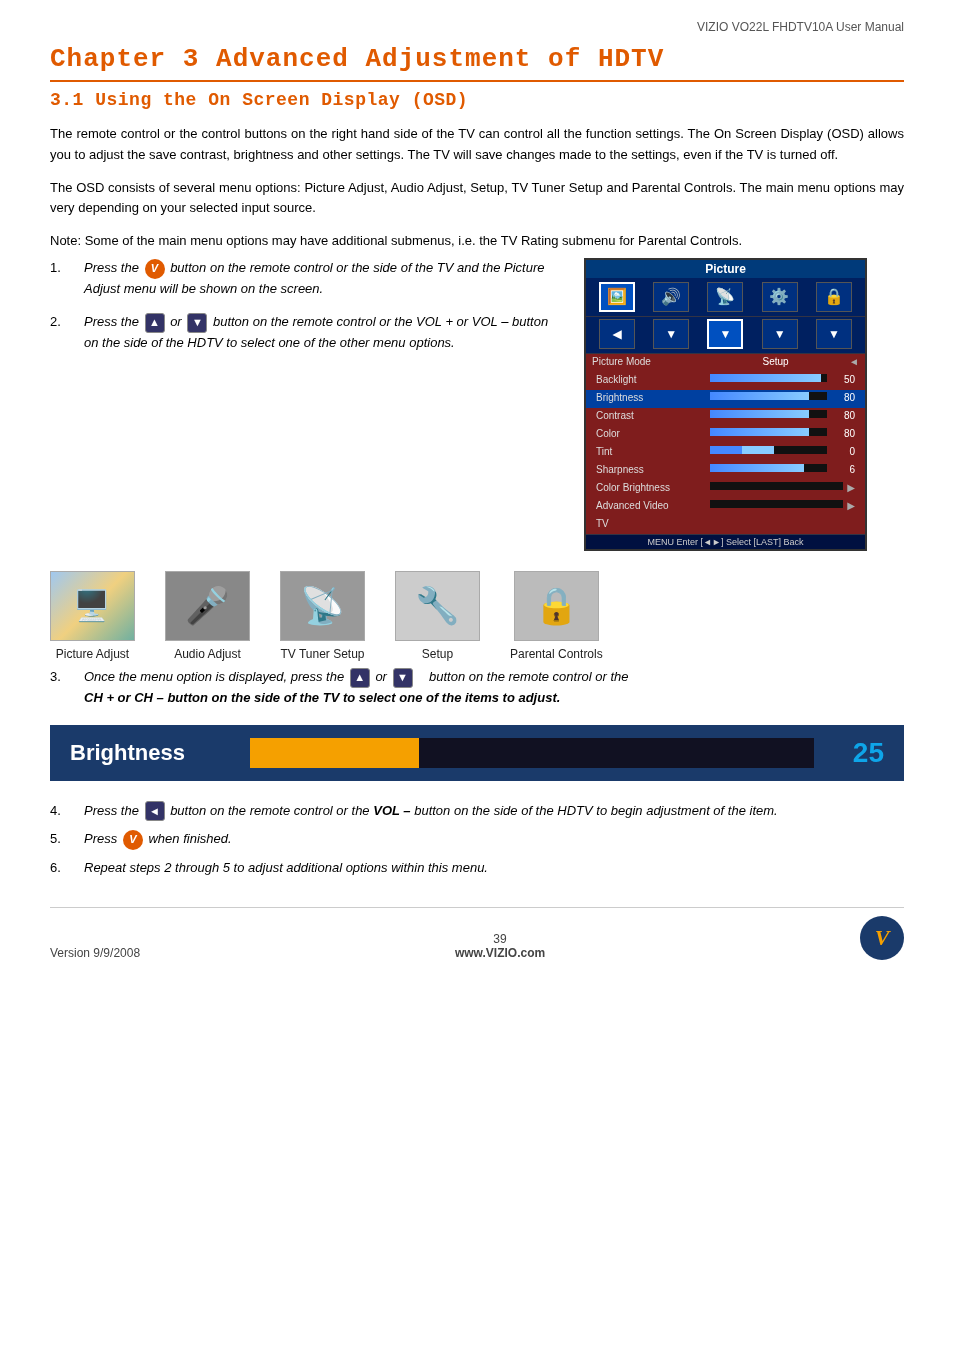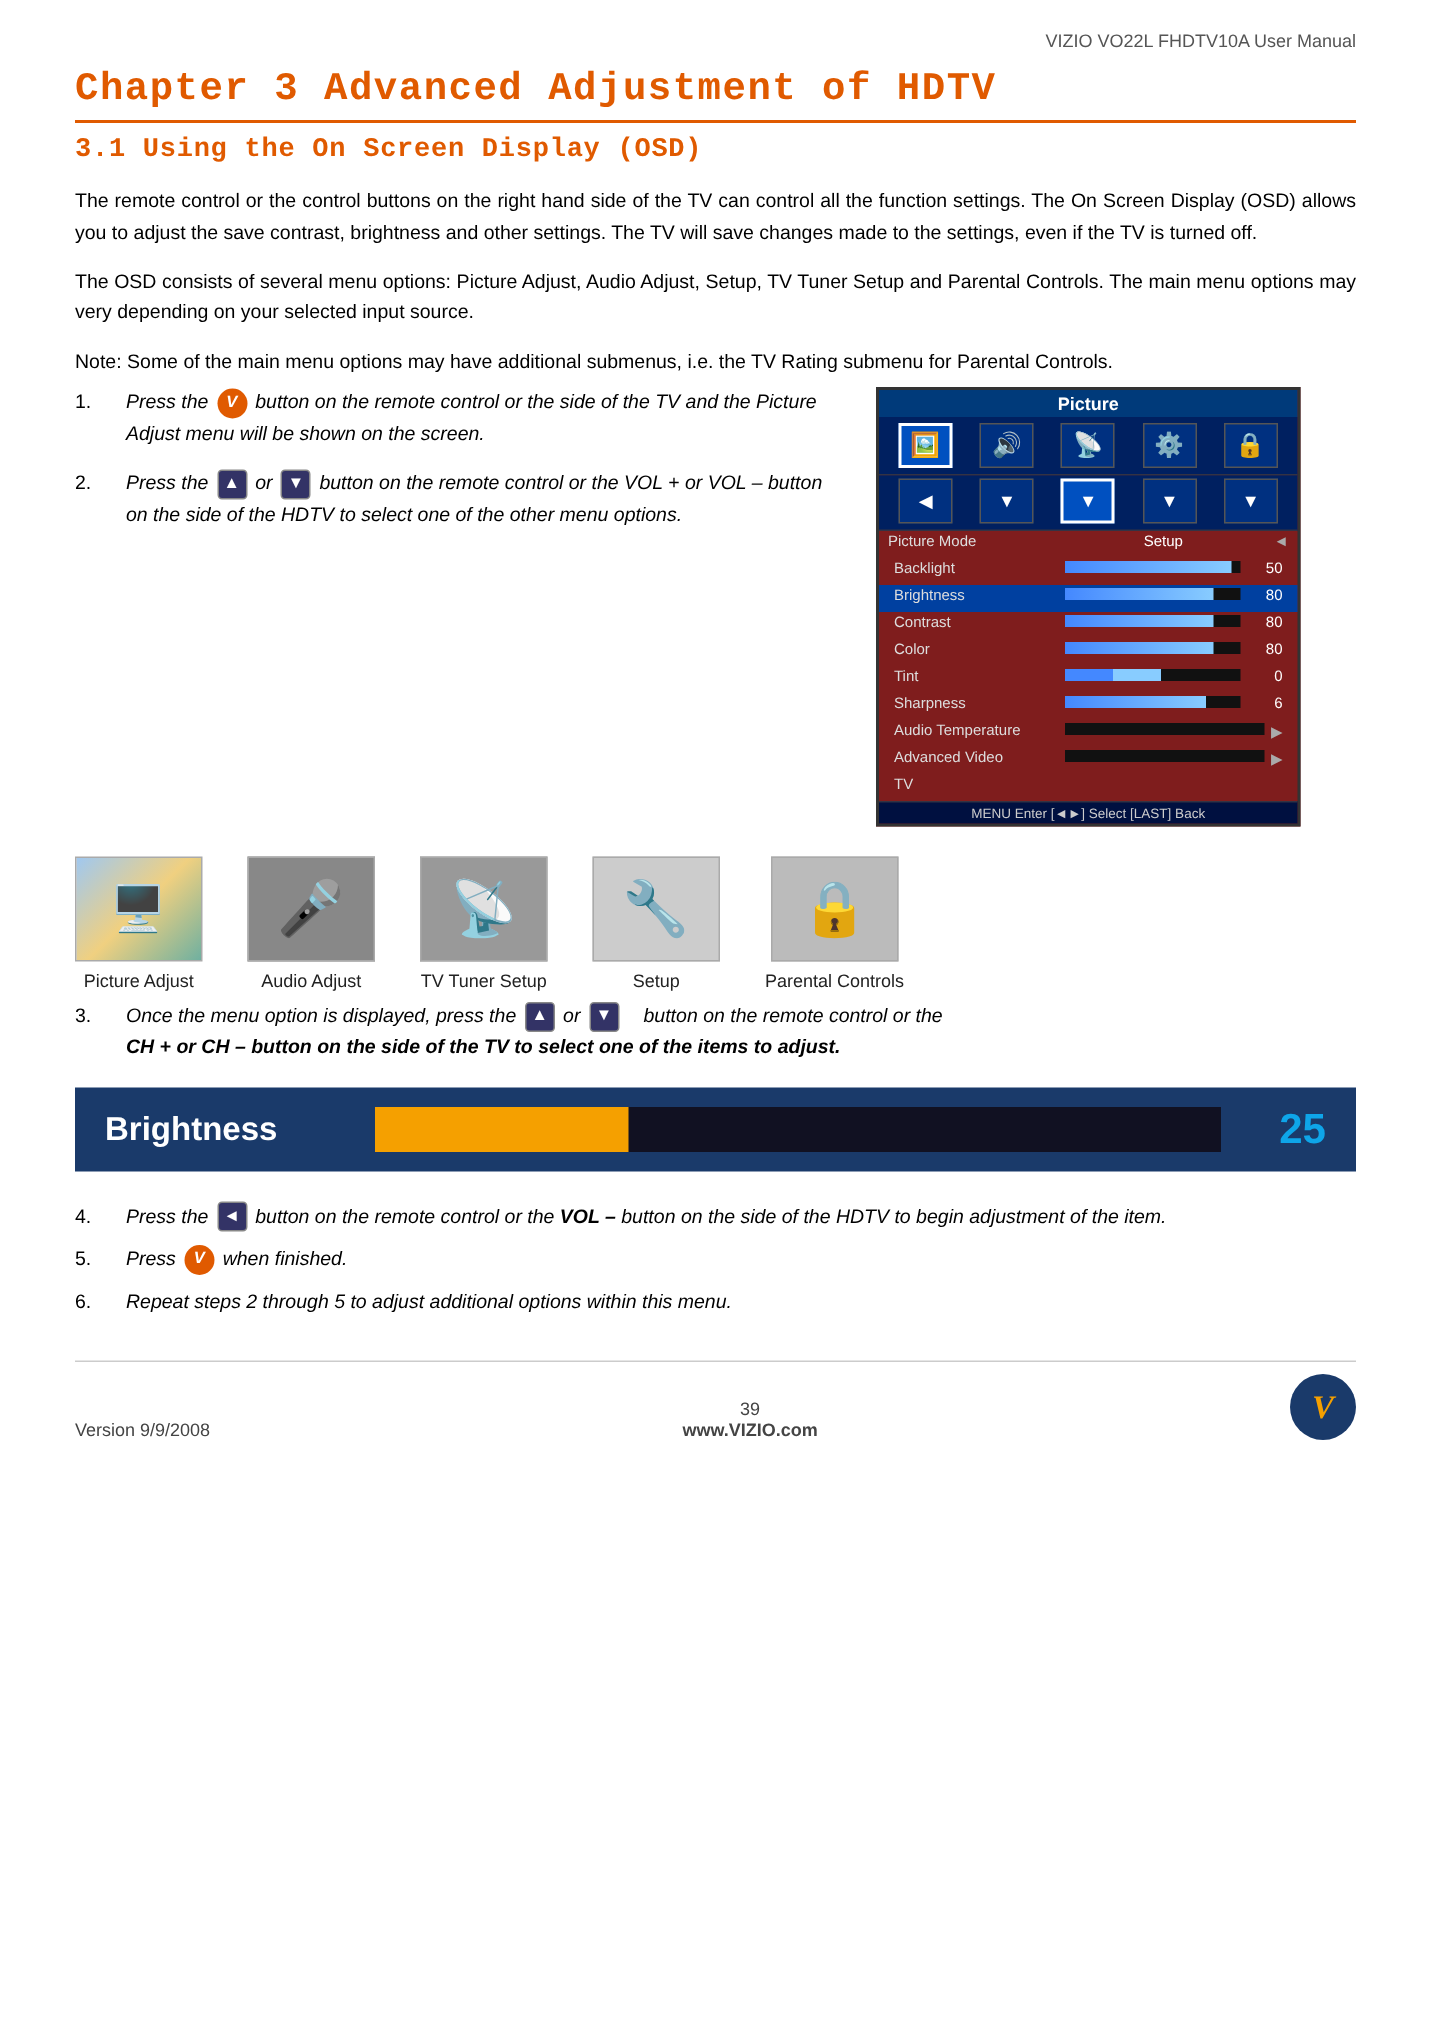--- a/index.html
+++ b/index.html
@@ -409,21 +409,21 @@
 
         <div class="osd-row">
           <span class="osd-row-label">Sharpness</span>
           <div class="osd-row-bar">
               <div class="osd-row-bar-fill" style="width:80%"></div>
             </div>
           <span class="osd-row-val">6</span>
         </div>
 
         <div class="osd-row">
-          <span class="osd-row-label">Audio Temperature</span>
+          <span class="osd-row-label">Color Brightness</span>
           <div class="osd-row-bar"></div>
           <span class="osd-row-arrow">▶</span>
         </div>
 
         <div class="osd-row">
           <span class="osd-row-label">Advanced Video</span>
           <div class="osd-row-bar"></div>
           <span class="osd-row-arrow">▶</span>
         </div>
 

